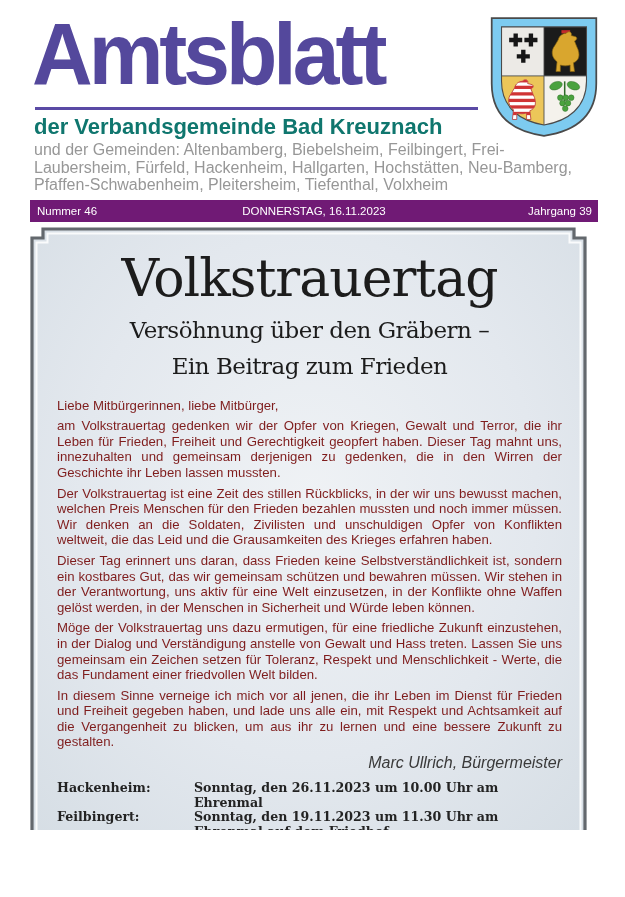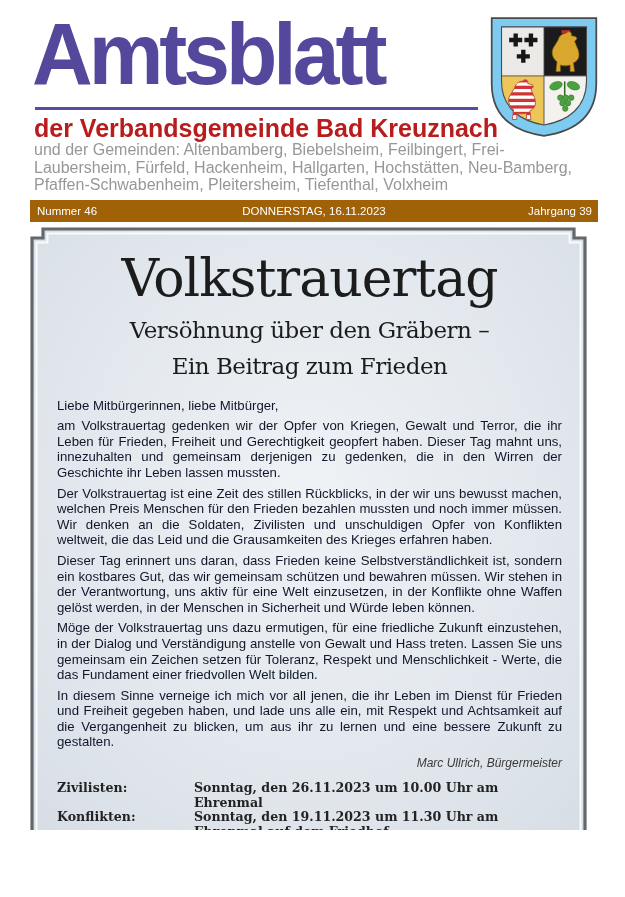--- a/index.html
+++ b/index.html
@@ -4,45 +4,45 @@
 <style>
   html,body{margin:0;padding:0;background:#ffffff;}
   .page{position:relative;width:625px;height:830px;background:#ffffff;overflow:hidden;
         font-family:"Liberation Sans",sans-serif;}
 
   
   .logo{position:absolute;left:32px;top:10px;font-family:"Liberation Sans",sans-serif;
         font-weight:700;font-size:84px;line-height:1;letter-spacing:-4px;color:#54489c;
         transform:scaleY(1.04);transform-origin:top left;}
   .logo-underline{position:absolute;left:35px;top:107px;width:443px;height:3px;background:#5a4aa5;}
-  .vg-subtitle{position:absolute;left:34px;top:114px;font-size:25px;font-weight:700;color:#b91c1c;}
+  .vg-subtitle{position:absolute;left:34px;top:114px;font-size:22px;font-weight:700;color:#0f766e;}
   .municipalities{position:absolute;left:34px;top:141px;width:566px;font-size:16px;
         line-height:17.6px;color:#979797;}
-  .issue-bar{position:absolute;left:30px;top:200px;width:568px;height:22px;background:#a16207;
+  .issue-bar{position:absolute;left:30px;top:200px;width:568px;height:22px;background:#701a75;
         color:#ffffff;font-size:11.5px;display:flex;align-items:center;}
   .issue-bar .left{position:absolute;left:7px;}
   .issue-bar .center{position:absolute;left:0;right:0;text-align:center;}
   .issue-bar .right{position:absolute;right:6px;}
 
   
   .coa{position:absolute;right:24px;top:16px;width:114px;height:122px;}
 
   
   .article-box{position:absolute;left:30px;top:227px;width:557px;height:639px;padding-left:25px;}
   .frame-svg{position:absolute;left:0;top:0;width:557px;height:639px;}
   .article-content{position:absolute;left:27px;top:24px;width:505px;bottom:14px;color:#333333;}
 
   .article-title{font-family:"DejaVu Serif",serif;font-size:52px;line-height:1.05;
         text-align:center;color:#1c1c1c;letter-spacing:-1px;margin:0 0 6px 0;font-weight:400;}
   .article-subtitle{font-family:"DejaVu Serif",serif;font-size:23px;line-height:36px;
         text-align:center;color:#1c1c1c;letter-spacing:-0.5px;margin:0 0 14px 0;font-weight:400;}
 
   .paragraphs p{font-size:13.2px;line-height:15.6px;text-align:justify;margin:4px 0 5px 0;
-        color:#0f172a;hyphens:auto;}
-  .signature{font-size:12px;line-height:16px;font-style:italic;text-align:right;
+        color:#7f1d1d;hyphens:auto;}
+  .signature{font-size:16px;line-height:16px;font-style:italic;text-align:right;
         color:#3a3a3a;margin-top:2px;}
 
   .schedule{margin-top:10px;font-family:"DejaVu Serif",serif;font-weight:700;
         font-size:12.6px;line-height:14.7px;color:#232323;}
   .schedule-row{display:grid;grid-template-columns:137px 1fr;}
 </style>
 </head>
 <body>
 
 <div class="page">
@@ -147,25 +147,25 @@
           <p>Möge der Volkstrauertag uns dazu ermutigen, für eine friedliche Zukunft einzustehen, in der Dialog und Verständigung anstelle von Gewalt und Hass treten. Lassen Sie uns gemeinsam ein Zeichen setzen für Toleranz, Respekt und Menschlichkeit - Werte, die das Fundament einer friedvollen Welt bilden.</p>
           <p>In diesem Sinne verneige ich mich vor all jenen, die ihr Leben im Dienst für Frieden und Freiheit gegeben haben, und lade uns alle ein, mit Respekt und Achtsamkeit auf die Vergangenheit zu blicken, um aus ihr zu lernen und eine bessere Zukunft zu gestalten.</p>
         </div>
 
       <div class="signature">
         <div>Marc Ullrich, Bürgermeister</div>
       </div>
 
       <div class="schedule" id="schedule">
           <div class="schedule-row">
-            <span>Zivilisten:</span>
+            <span>Hackenheim:</span>
             <span>Sonntag, den 26.11.2023 um 10.00 Uhr am Ehrenmal</span>
           </div>
           <div class="schedule-row">
-            <span>Konflikten:</span>
+            <span>Feilbingert:</span>
             <span>Sonntag, den 19.11.2023 um 11.30 Uhr am Ehrenmal auf dem Friedhof</span>
           </div>
           <div class="schedule-row">
             <span>Frei-Laubersheim:</span>
             <span>Sonntag, den 19.11.2023 um 10.30 Uhr am Ehrenmal</span>
           </div>
         </div>
     </div>
   </div>
 

